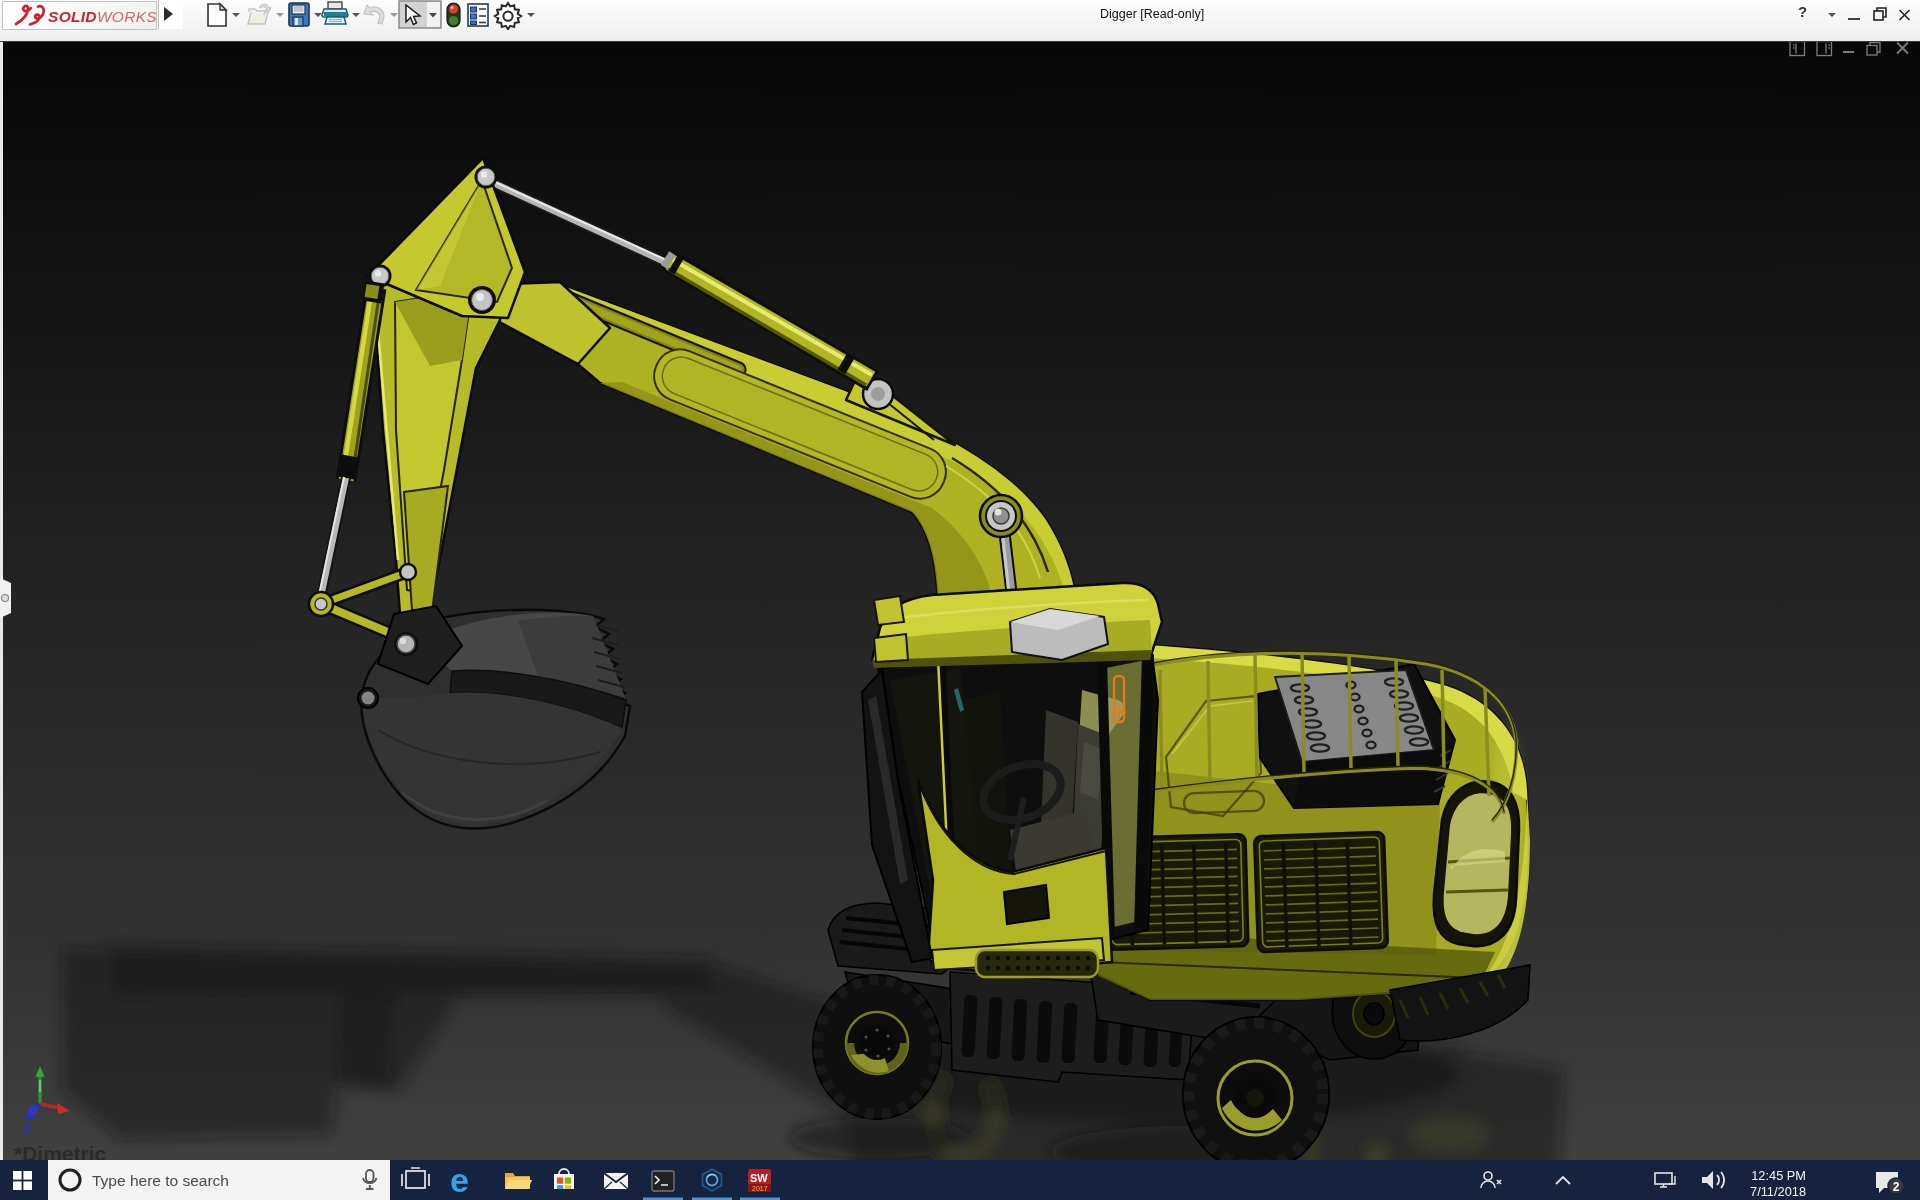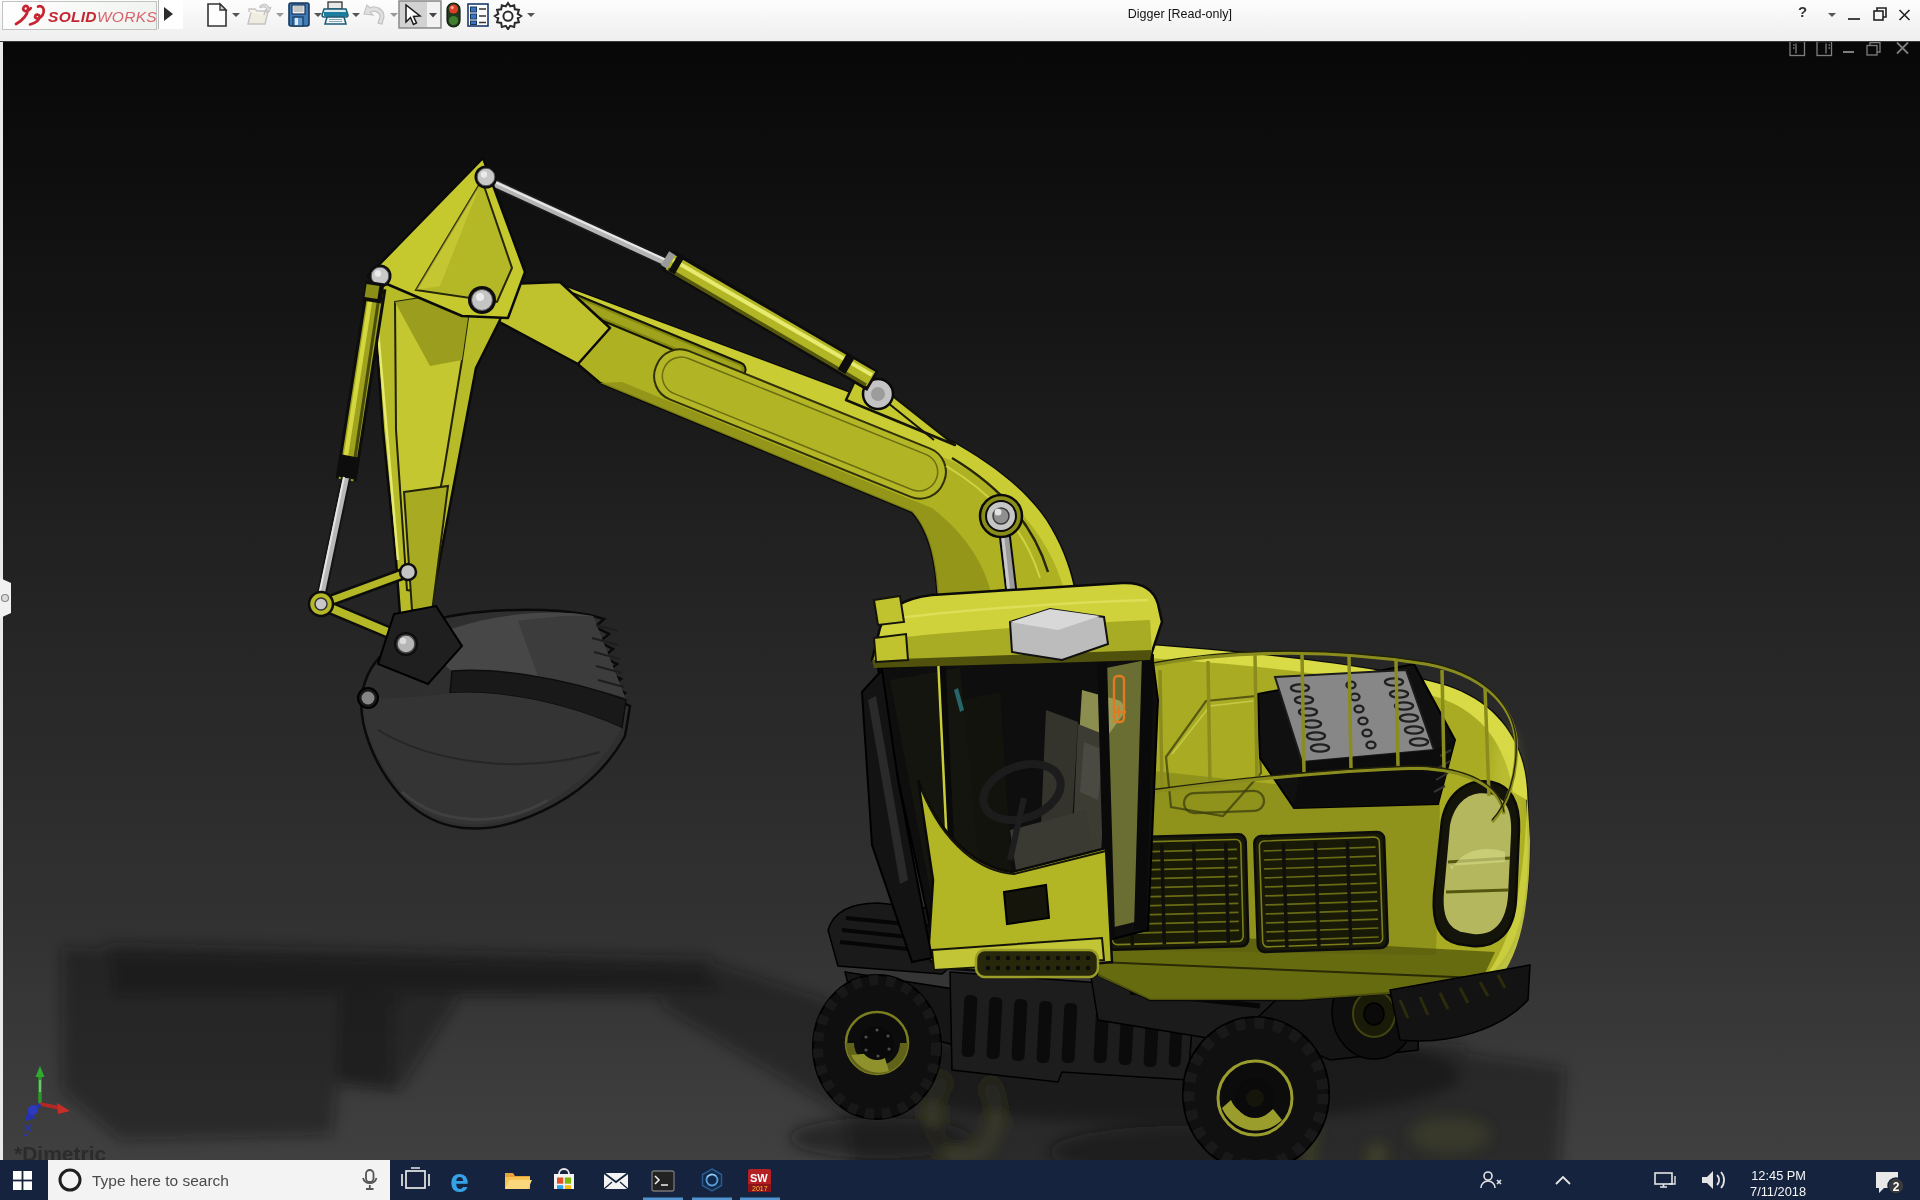--- a/index.html
+++ b/index.html
@@ -413,21 +413,21 @@
     <rect x="2.5" y="10" width="6" height="5" fill="#3a72c4" stroke="#16365a" stroke-width="1"></rect>
     <rect x="2.5" y="17" width="6" height="3.5" fill="#3a72c4" stroke="#16365a" stroke-width="1"></rect>
     <path d="M11,5 h7 M11,12 h7 M11,18.5 h7" stroke="#333" stroke-width="1.6"></path>
   </g>
   <g transform="translate(296,3)">
     <path d="M12,0 l2.2,3.4 l4,-1.2 l0.6,4.1 l4.1,0.6 l-1.2,4 l3.4,2.2 l-3.4,2.2 l1.2,4 l-4.1,0.6 l-0.6,4.1 l-4,-1.2 l-2.2,3.4 l-2.2,-3.4 l-4,1.2 l-0.6,-4.1 l-4.1,-0.6 l1.2,-4 l-3.4,-2.2 l3.4,-2.2 l-1.2,-4 l4.1,-0.6 l0.6,-4.1 l4,1.2 Z" fill="#fdfdfd" stroke="#2b2b2b" stroke-width="2"></path>
     <circle cx="12" cy="13.2" r="4.6" fill="#fdfdfd" stroke="#2b2b2b" stroke-width="2"></circle>
   </g>
   <path d="M327,13 l4,4 l4,-4 Z" fill="#555"></path>
 </svg>
-<div class="abs" style="left:1100px;top:0;width:132px;height:29px;line-height:29px;font-size:12.5px;color:#111;text-align:right;">Digger [Read-only]</div>
+<div class="abs" style="left:1100px;top:0;width:132px;height:29px;line-height:29px;font-size:12.5px;color:#111;text-align:left;">Digger [Read-only]</div>
 <div class="abs" style="left:1798px;top:3px;width:16px;height:24px;font-size:15px;font-weight:bold;color:#333;">?</div>
 <svg class="abs" style="left:1814px;top:0;" width="106" height="30" viewBox="0 0 106 30">
   <path d="M14,13 l4,4 l4,-4 Z" fill="#555"></path>
   <path d="M34,19 h12" stroke="#222" stroke-width="1.7"></path>
   <g fill="none" stroke="#222" stroke-width="1.6">
     <rect x="60" y="11" width="9" height="9"></rect>
     <path d="M63,11 v-3 h9 v9 h-3"></path>
   </g>
   <path d="M85.5,10 l10,10 M95.5,10 l-10,10" stroke="#222" stroke-width="1.6"></path>
 </svg>

